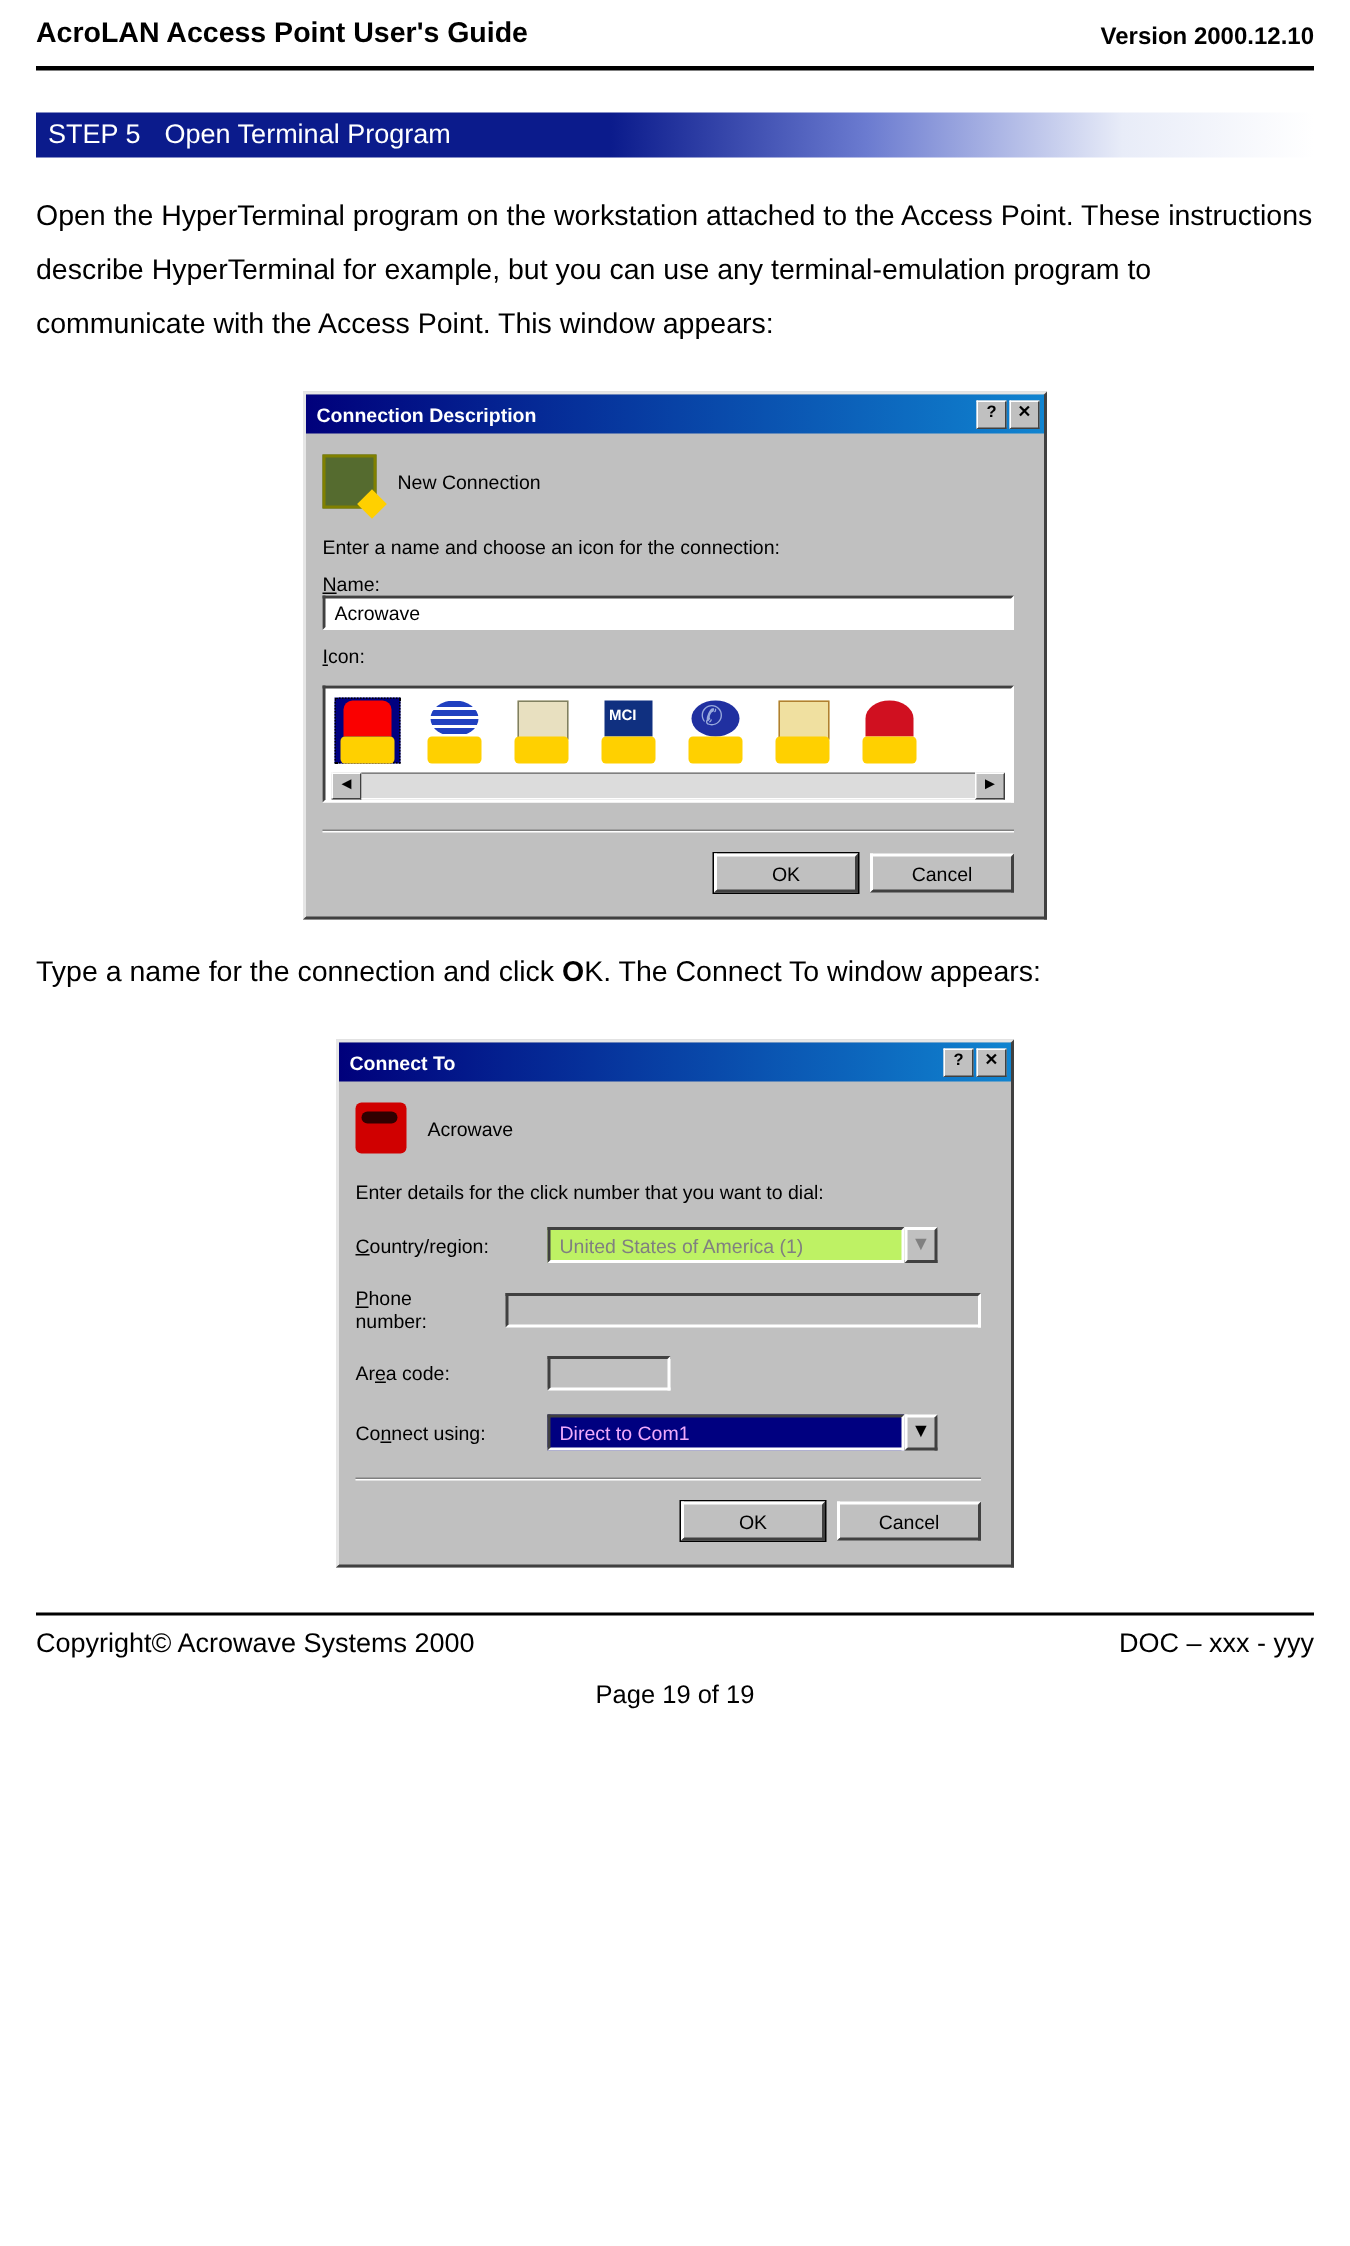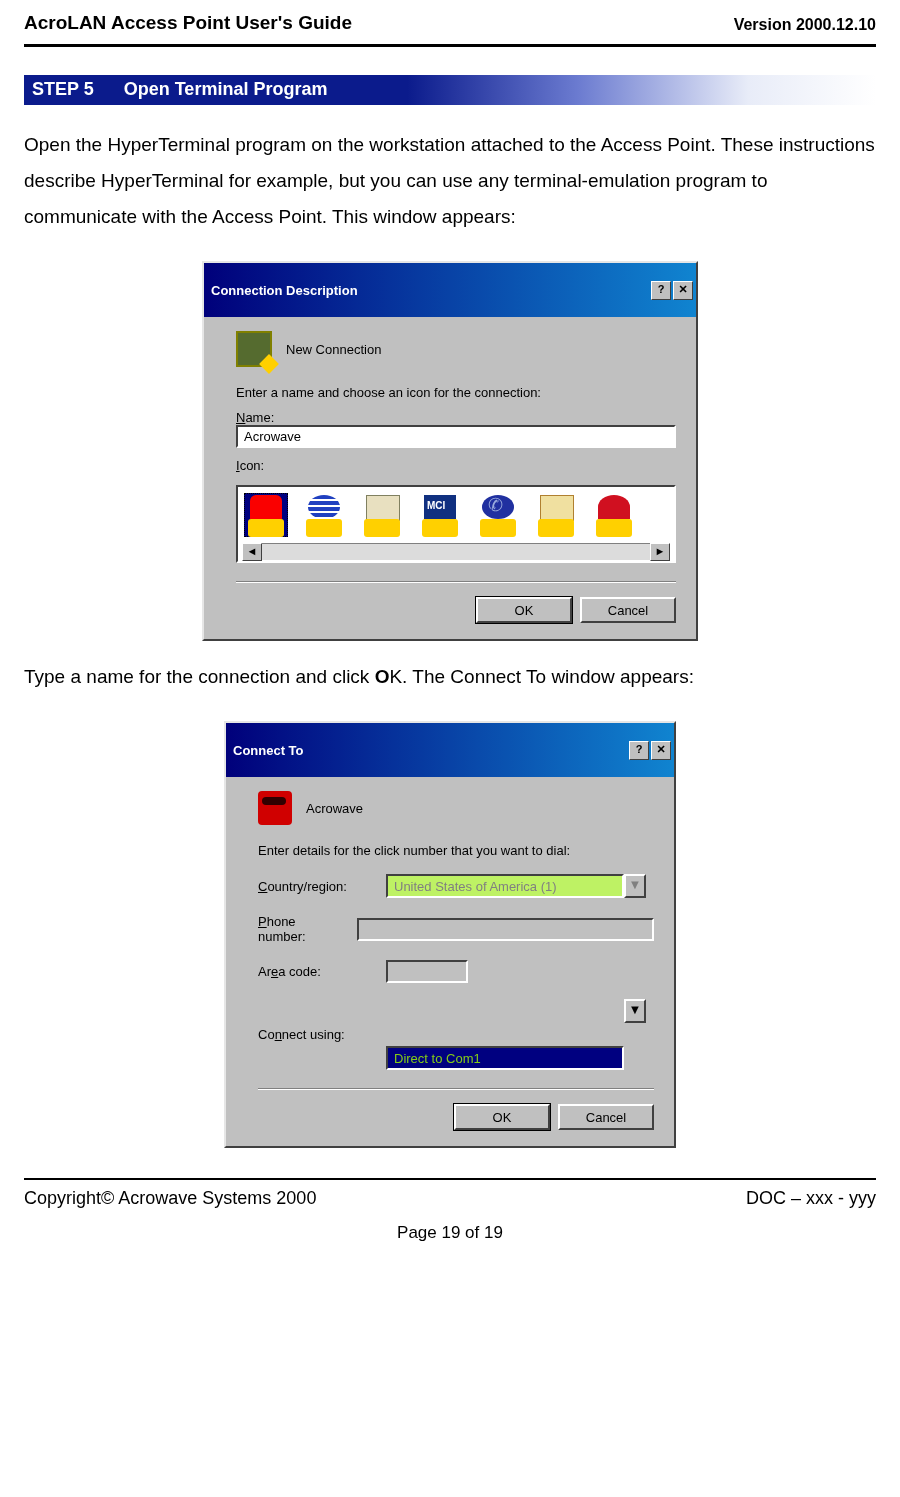--- a/index.html
+++ b/index.html
@@ -32,23 +32,22 @@
     border: none;
     border-top: 3px solid #000;
     margin: 10px 0 28px 0;
   }
   .step-bar {
     display: flex;
     align-items: stretch;
     height: 30px;
     background: linear-gradient(to right, #0b1b8c 0%, #0b1b8c 45%, #6b7bd0 65%, #e8ecf8 85%, #ffffff 100%);
     color: #fff;
-    font-weight: bold;
+    font-weight: normal;
     font-size: 18px;
-    gap: 14px;
   }
   .step-num {
     padding: 4px 10px 0 8px;
   }
   .step-title {
     padding: 4px 0 0 6px;
   }
   .body-text {
     font-size: 19px;
     line-height: 36px;
@@ -73,40 +72,40 @@
     font-family: Tahoma, Arial, sans-serif;
     font-size: 13px;
     color: #000;
   }
   .dlg-a { width: 492px; }
   .dlg-b { width: 448px; }
   .titlebar {
     display: flex;
     align-items: center;
     height: 22px;
-    padding: 16px 3px;
+    padding: 2px 3px;
     background: linear-gradient(to right, #00007b, #1084d0);
     color: #fff;
     font-weight: bold;
   }
   .titlebar .tb-text { flex: 1; padding-left: 4px; font-size: 13px; }
   .tb-btn {
     width: 18px;
     height: 17px;
     margin-left: 2px;
     background: #c0c0c0;
     border: 1px solid;
     border-color: #ffffff #404040 #404040 #ffffff;
     font-size: 11px;
     font-weight: bold;
     color: #000;
     text-align: center;
     line-height: 14px;
   }
-  .dlg-body { padding: 14px 20px 16px 32px; }
+  .dlg-body { padding: 14px 20px 16px 11px; }
   .conn-row {
     display: flex;
     align-items: center;
     gap: 14px;
     margin-bottom: 18px;
   }
   .icon-tile {
     width: 36px; height: 36px;
     background: #000;
     position: relative;
@@ -282,23 +281,22 @@
     height: 24px;
     padding: 3px 6px;
     background: #fff;
     border: 2px solid;
     border-color: #404040 #ffffff #ffffff #404040;
     box-sizing: border-box;
     font-size: 13px;
   }
   .sel-text.active {
     background: #000080;
-    color: #84cc16;
+    color: #f0abfc;
     border-color: #404040 #ffffff #ffffff #404040;
-    margin-top: 47px;
   }
   .sel-arrow {
     width: 22px;
     height: 24px;
     background: #c0c0c0;
     border: 2px solid;
     border-color: #ffffff #404040 #404040 #ffffff;
     text-align: center;
     line-height: 18px;
     box-sizing: border-box;

